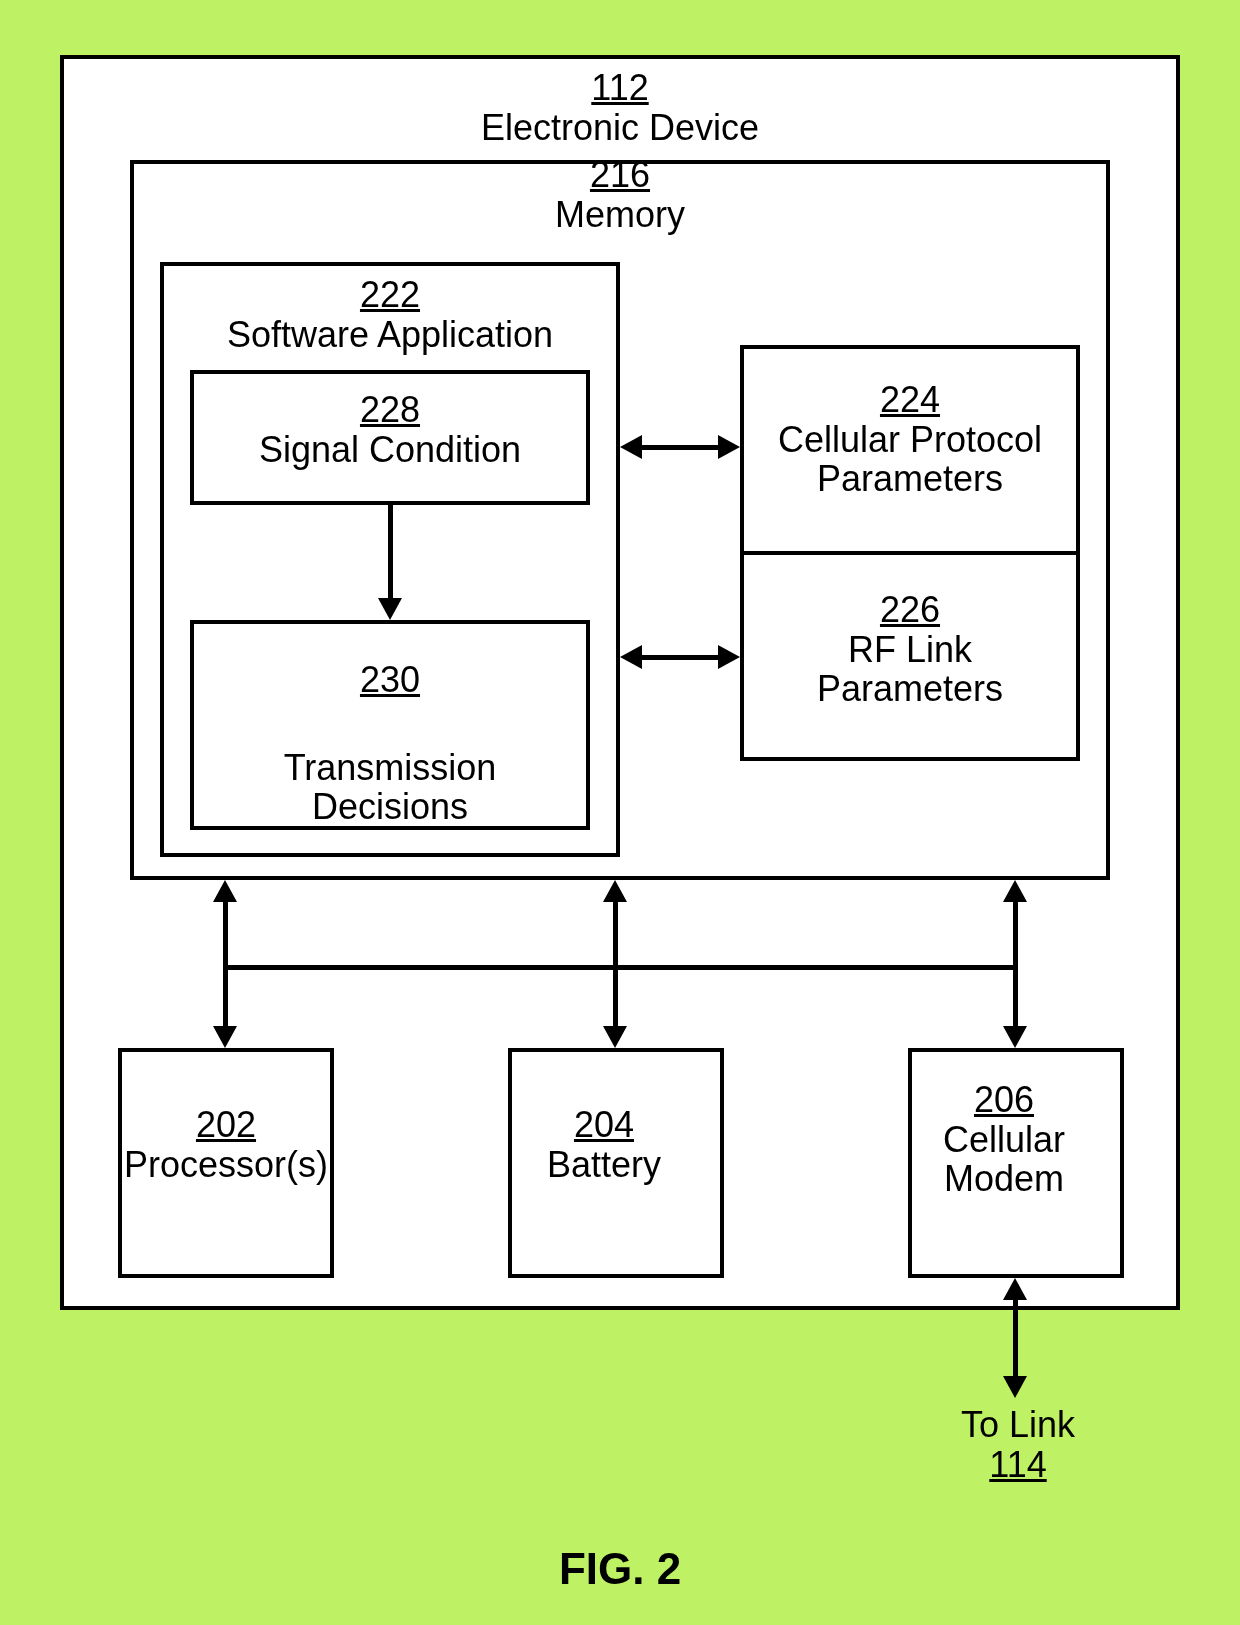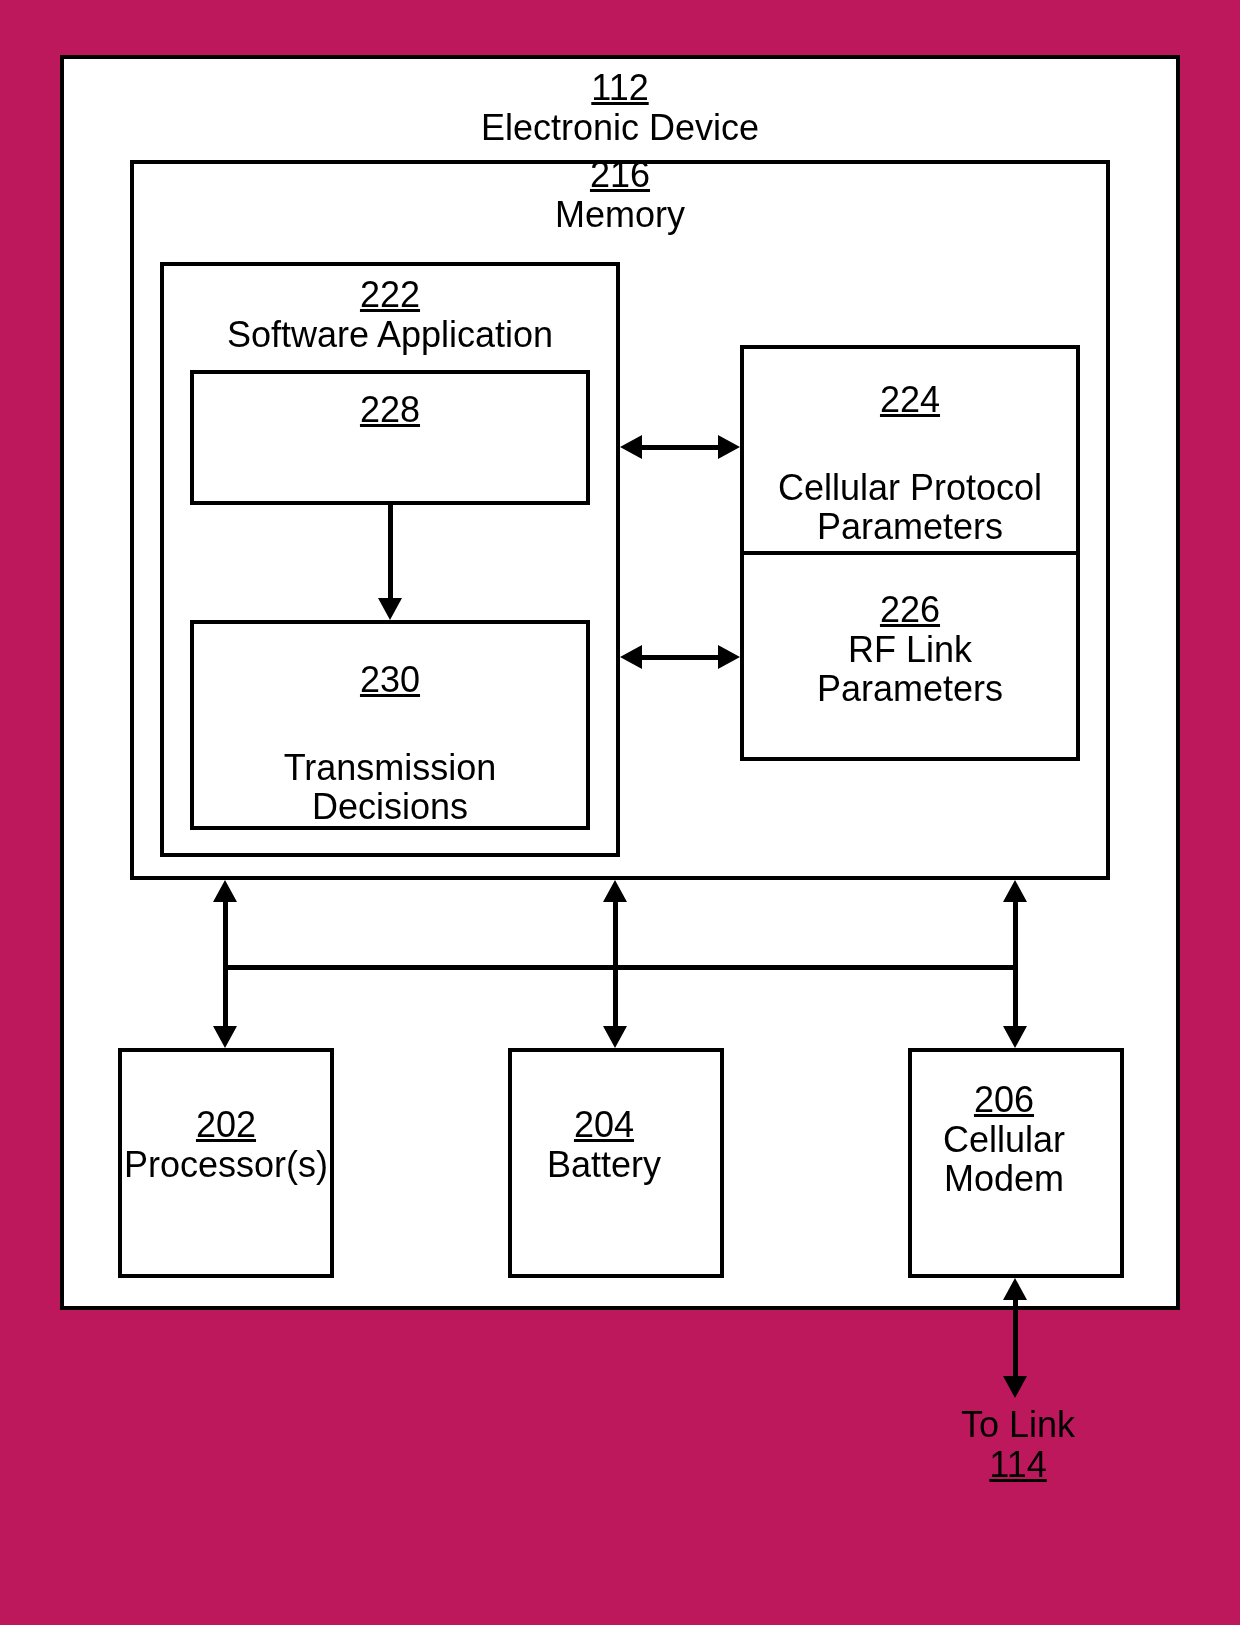--- a/index.html
+++ b/index.html
@@ -5,21 +5,21 @@
   html, body {
     margin: 0;
     padding: 0;
     background: #fff;
     font-family: Arial, Helvetica, sans-serif;
   }
   .canvas {
     position: relative;
     width: 1240px;
     height: 1625px;
-    background: #be185d;
+    background: #bef264;
   }
   .box {
     position: absolute;
     border: 4px solid #000;
     background: #fff;
     box-sizing: border-box;
   }
   .label-block {
     position: absolute;
     text-align: center;
@@ -74,33 +74,34 @@
 
   <div class="box" style="left:160px; top:262px; width:460px; height:595px;"></div>
   <div class="label-block fs36" style="left:200px; top:275px; width:380px;">
     <span class="ref">222</span>
     <span class="name">Software Application</span>
   </div>
 
   <div class="box" style="left:190px; top:370px; width:400px; height:135px;"></div>
   <div class="label-block fs36" style="left:190px; top:390px; width:400px;">
     <span class="ref">228</span>
+    <span class="name">Signal Condition</span>
   </div>
 
   <div class="box" style="left:190px; top:620px; width:400px; height:210px;"></div>
   <div class="label-block fs36" style="left:190px; top:660px; width:400px;">
     <span class="ref">230</span>
     <span class="name" style="white-space:pre-line;margin-top:48px;">Transmission
 Decisions</span>
   </div>
 
   <div class="box" style="left:740px; top:345px; width:340px; height:210px;"></div>
   <div class="label-block fs36" style="left:740px; top:380px; width:340px;">
     <span class="ref">224</span>
-    <span class="name" style="white-space:pre-line;margin-top:48px;">Cellular Protocol
+    <span class="name" style="white-space:pre-line;">Cellular Protocol
 Parameters</span>
   </div>
 
   <div class="box" style="left:740px; top:551px; width:340px; height:210px;"></div>
   <div class="label-block fs36" style="left:740px; top:590px; width:340px;">
     <span class="ref">226</span>
     <span class="name" style="white-space:pre-line;">RF Link
 Parameters</span>
   </div>
 
@@ -156,14 +157,17 @@
 
   <div class="line-v" style="left:1013px; top:1298px; height:80px;"></div>
   <div class="head head-up" style="left:1003px; top:1278px;"></div>
   <div class="head head-down" style="left:1003px; top:1376px;"></div>
 
   <div class="label-block fs36" style="left:910px; top:1405px; width:216px;">
     <span class="name">To Link</span>
     <span class="ref">114</span>
   </div>
 
+  <div class="label-block fs44" style="left:0px; top:1545px; width:1240px;">
+    <span>FIG. 2</span>
+  </div>
 
 </div>
 
 </body></html>

